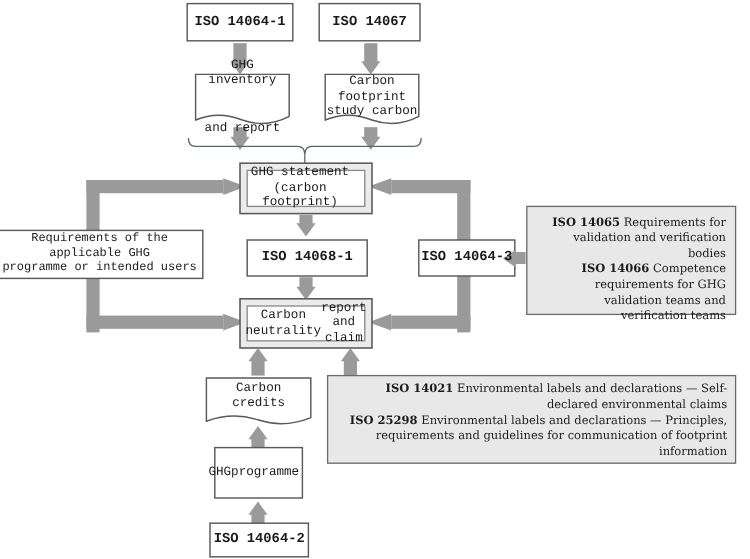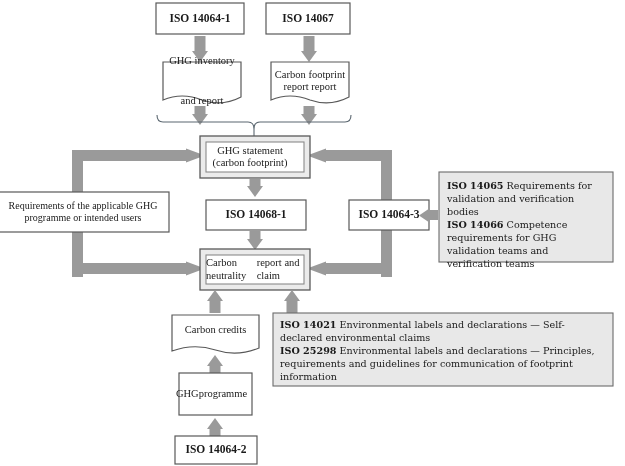--- a/index.html
+++ b/index.html
@@ -1,25 +1,25 @@
 <!DOCTYPE html>
 <html><head>
 <meta charset="utf-8">
 <style>
   html,body{margin:0;padding:0;background:#ffffff;}
   body{width:625px;height:466px;overflow:hidden;
        font-family:"DejaVu Serif", serif;}
   #diagram{position:relative;width:625px;height:466px;background:#fff;}
   svg#canvas{position:absolute;left:0;top:0;width:625px;height:466px;}
   .lbl{position:absolute;display:flex;align-items:center;justify-content:center;
-       line-height:1.18;color:#1a1a1a;
-       font-family:Liberation Serif, serif;}
+       text-align:center;line-height:1.18;color:#1a1a1a;
+       font-family:Liberation Mono, monospace;}
   .bold{font-weight:bold;}
   .iso-head{font-weight:bold;}
-  .panel-txt{text-align:left;line-height:1.35;}
+  .panel-txt{text-align:right;line-height:1.35;}
 </style>
 </head>
 <body>
 
 <div id="diagram">
 
   <svg id="canvas" viewBox="0 0 625 466">
     <defs>
       <style>
         .ar{fill:#9a9a9a;}
@@ -144,21 +144,21 @@
 
   <div class="lbl bold" style="left:266px;top:3px;width:84px;height:31px;font-size:11.5px;border-radius:14px;">ISO 14067</div>
 
   <div class="lbl" style="left:163px;top:64px;width:78px;height:34px;font-size:10.5px;flex-direction:column;gap:27px;">
     <span>GHG inventory</span>
     <span>and report</span>
   </div>
 
   <div class="lbl" style="left:271px;top:64px;width:78px;height:34px;font-size:10.5px;flex-direction:column;">
     <span>Carbon footprint</span>
-    <span>report report</span>
+    <span>study carbon</span>
   </div>
 
   <div class="lbl" style="left:206px;top:142px;width:88px;height:30px;font-size:10.5px;flex-direction:column;">
     <span>GHG statement</span>
     <span>(carbon footprint)</span>
   </div>
 
   <div class="lbl" style="left:-3px;top:192px;width:172px;height:40px;font-size:10px;flex-direction:column;">
     <span>Requirements of the applicable GHG</span>
     <span>programme or intended users</span>

